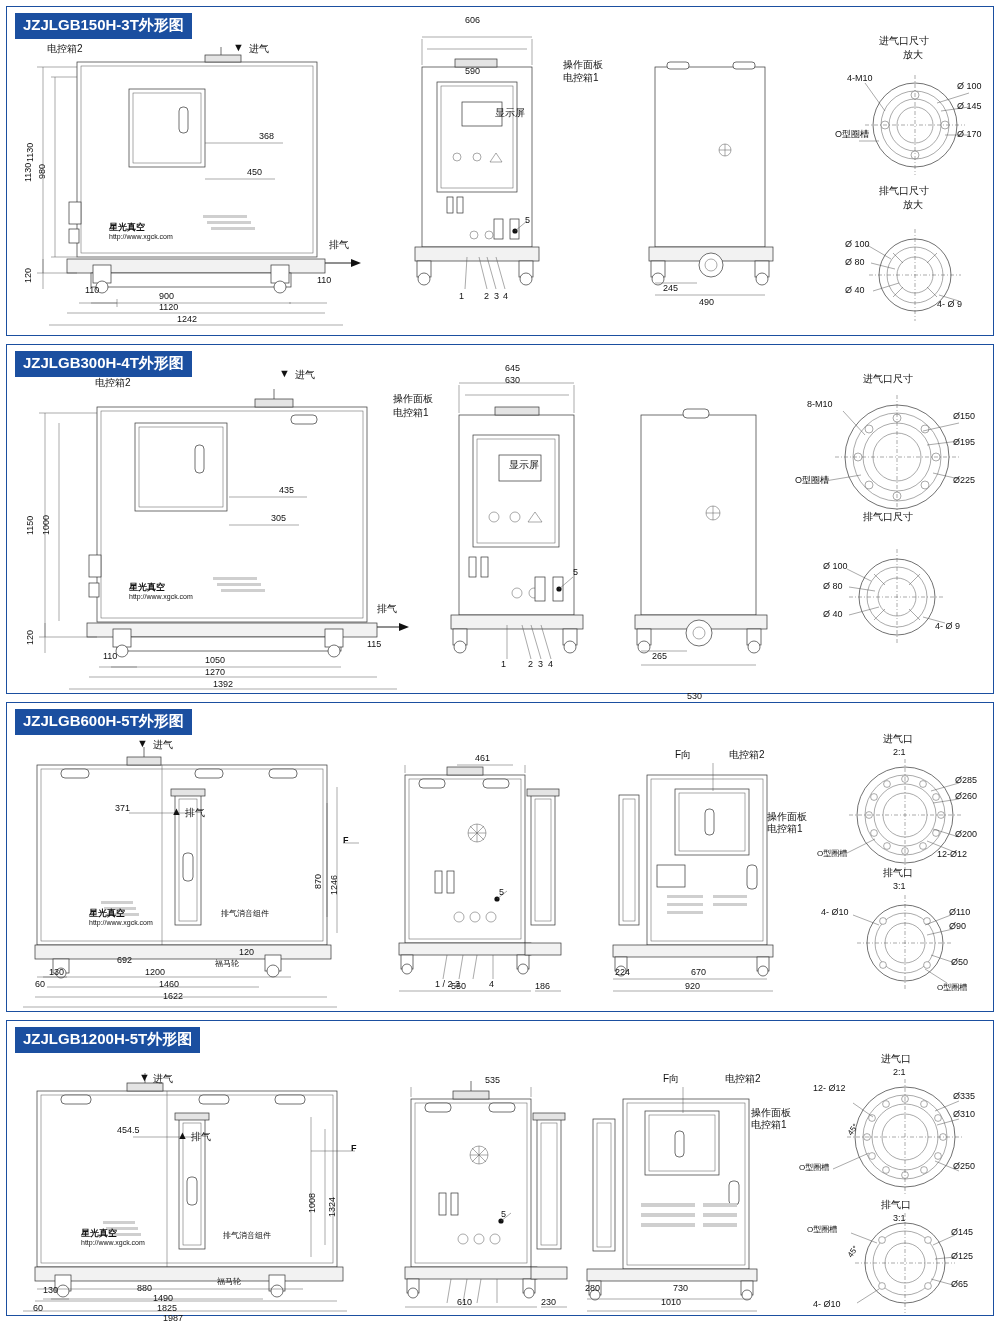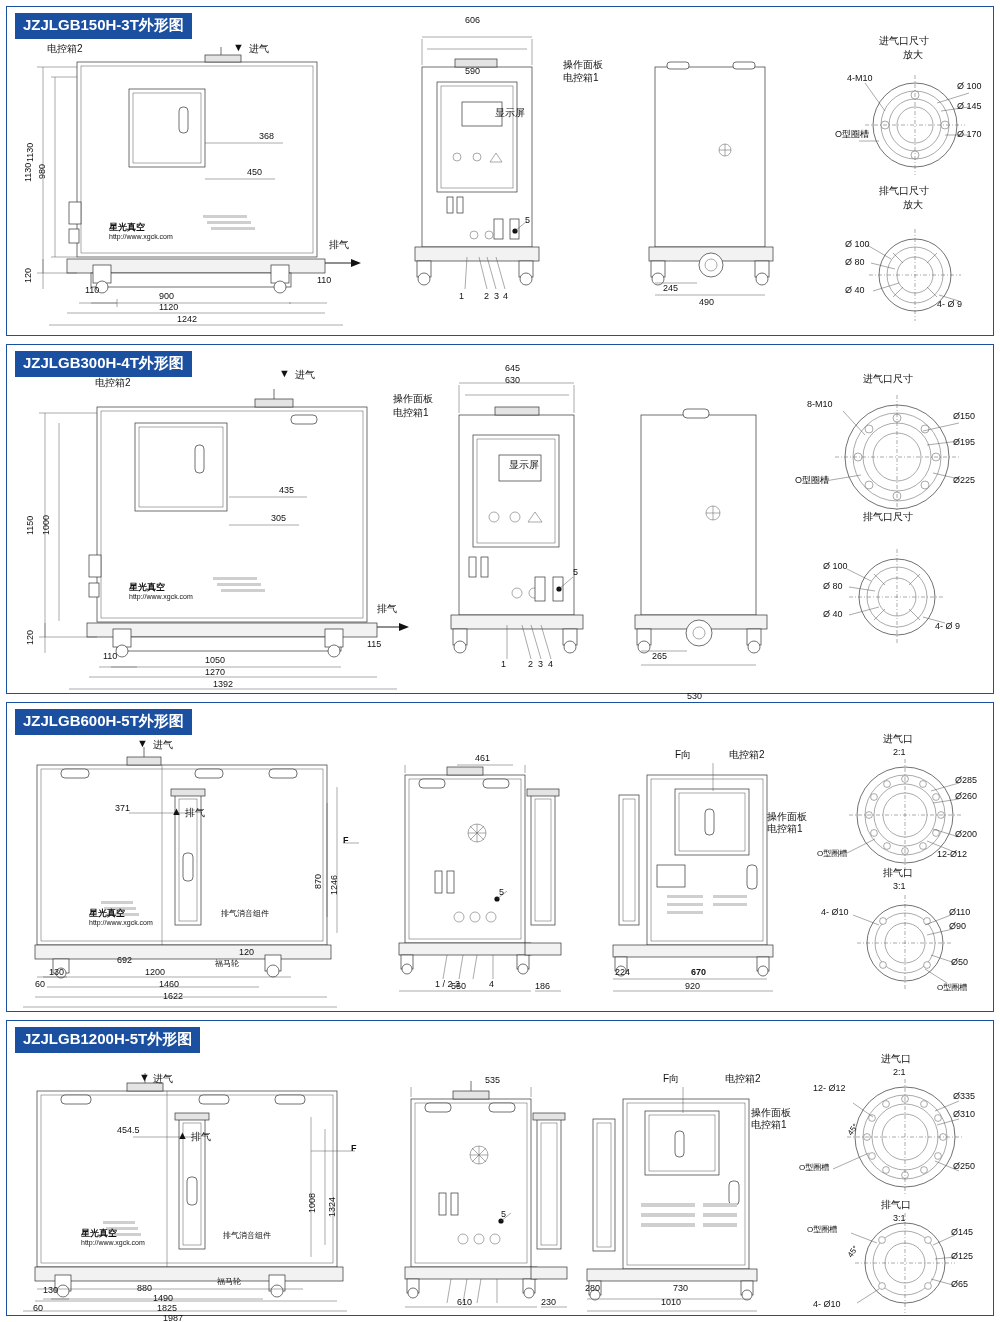--- a/index.html
+++ b/index.html
@@ -546,21 +546,21 @@
     <div class="dim" style="left:528px;top:278px;">186</div>
     <div class="dim" style="left:492px;top:184px;">5</div>
     <div class="dim" style="left:428px;top:276px;">1 / 2  3</div>
     <div class="dim" style="left:482px;top:276px;">4</div>
 
     <div class="lbl cn" style="left:668px;top:46px;">F向</div>
     <div class="lbl cn" style="left:722px;top:46px;">电控箱2</div>
     <div class="lbl cn" style="left:760px;top:108px;">操作面板</div>
     <div class="lbl cn" style="left:760px;top:120px;">电控箱1</div>
     <div class="dim" style="left:608px;top:264px;">224</div>
-    <div class="dim" style="left:684px;top:264px;font-weight:bold;">670</div>
+    <div class="dim" style="left:684px;top:264px;">670</div>
     <div class="dim" style="left:678px;top:278px;">920</div>
 
     <div class="lbl cn" style="left:876px;top:30px;">进气口</div>
     <div class="lbl" style="left:886px;top:44px;">2:1</div>
     <div class="lbl" style="left:948px;top:72px;">Ø285</div>
     <div class="lbl" style="left:948px;top:88px;">Ø260</div>
     <div class="lbl" style="left:948px;top:126px;">Ø200</div>
     <div class="lbl sm" style="left:810px;top:146px;">O型圈槽</div>
     <div class="lbl" style="left:930px;top:146px;">12-Ø12</div>
 

